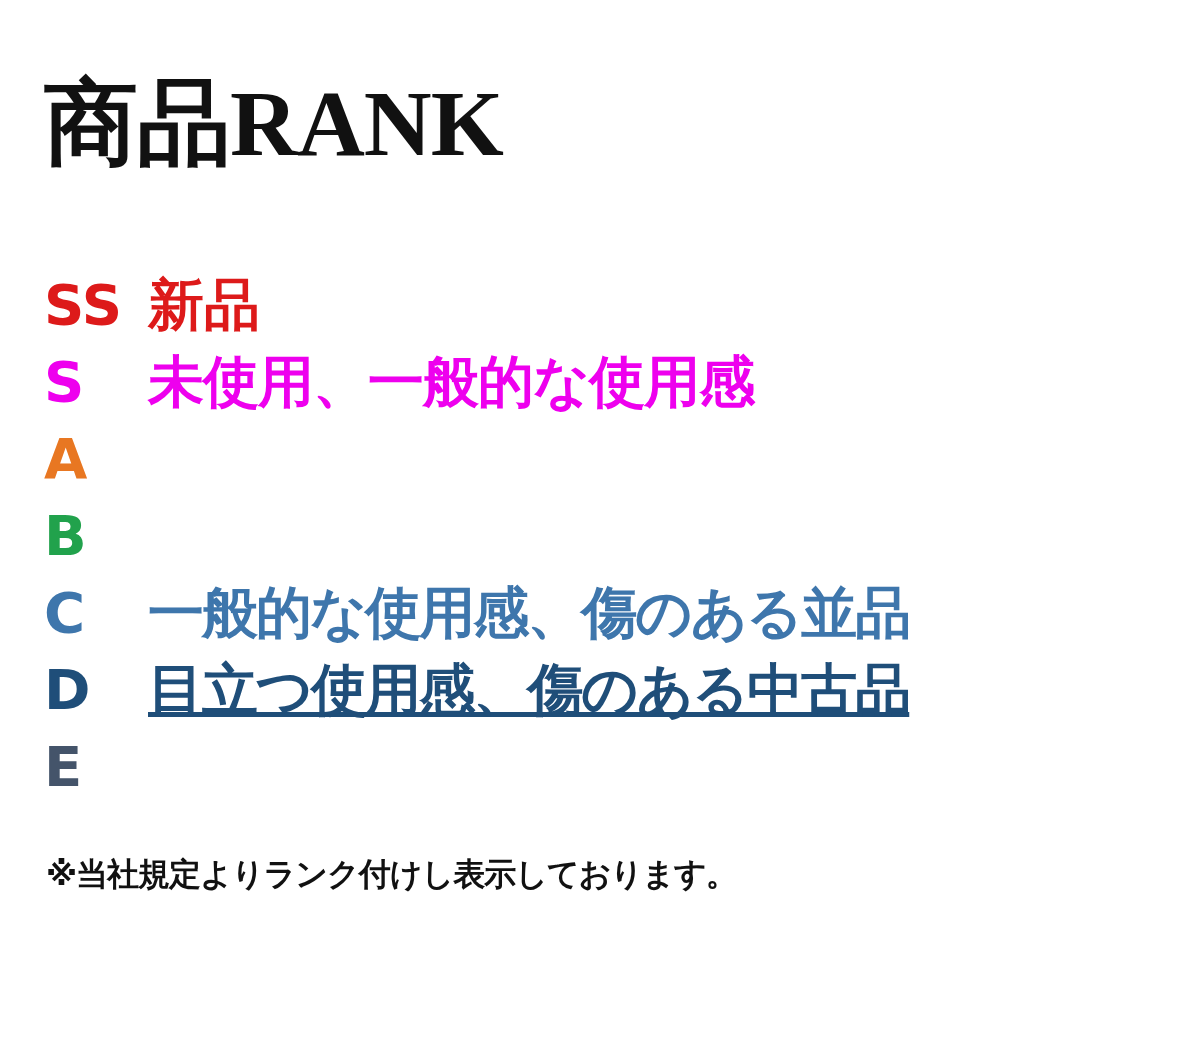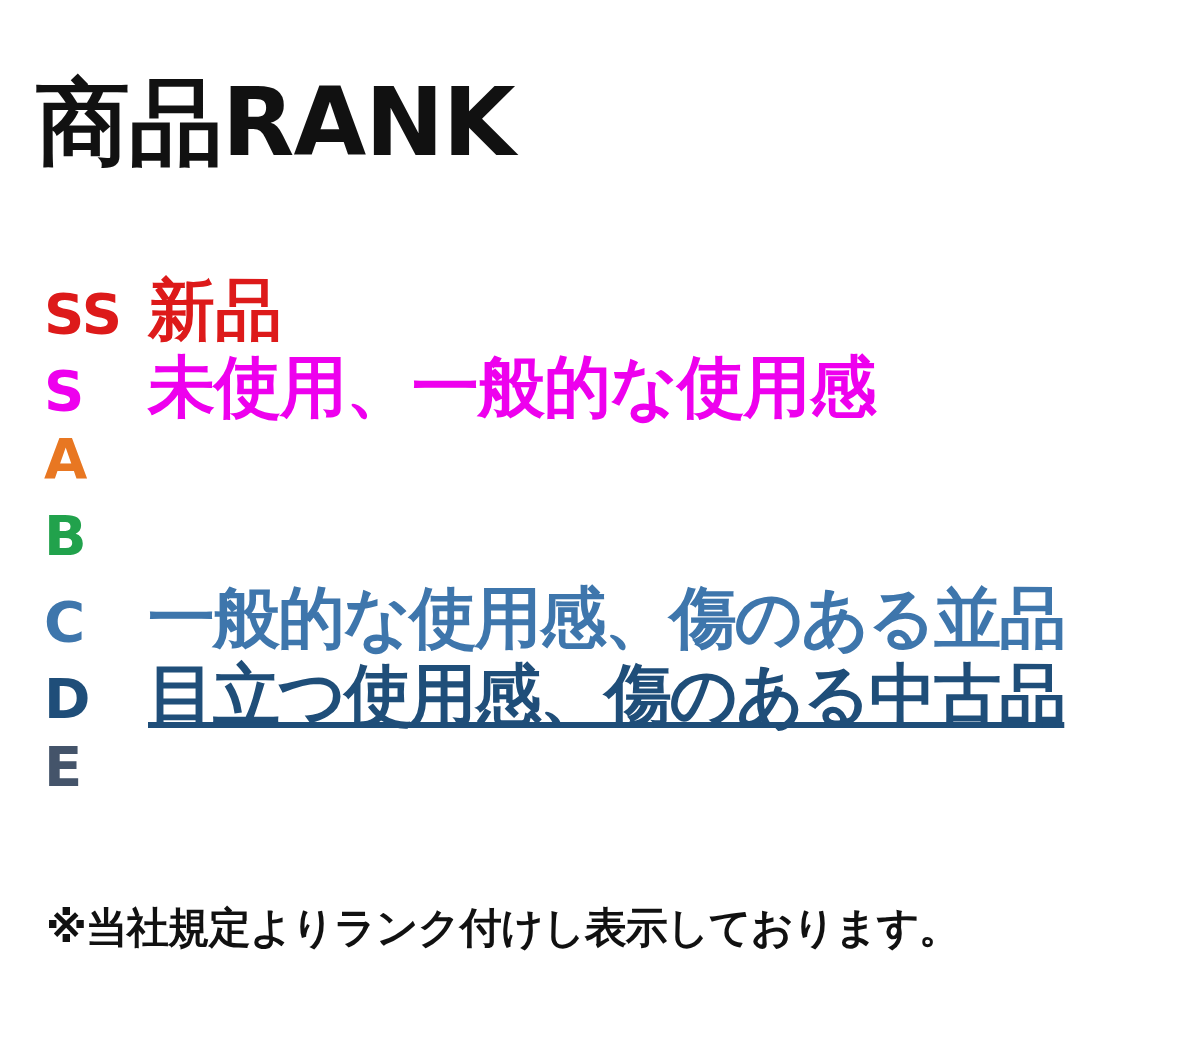--- a/index.html
+++ b/index.html
@@ -18,28 +18,29 @@
   .page {
     position: relative;
     width: 1200px;
     height: 1041px;
     background: #ffffff;
   }
 
   
   .title {
     position: absolute;
-    left: 36px;
+    left: 44px;
     top: 74px;
     font-size: 94px;
     line-height: 1.05;
     font-weight: 700;
     letter-spacing: -1px;
     color: #111111;
     white-space: nowrap;
+    font-family: Liberation Serif, serif;
   }
 
   
   .rank-list {
     position: absolute;
     left: 44px;
     top: 277px;
     width: 1150px;
   }
 
@@ -54,47 +55,46 @@
     flex: 0 0 auto;
     width: 104px;
     font-size: 56px;
     line-height: 1;
     font-weight: 700;
     letter-spacing: 0px;
   }
 
   .rank-desc {
     flex: 0 0 auto;
-    font-size: 67px;
+    font-size: 56px;
     line-height: 1;
     font-weight: 700;
     letter-spacing: -1.5px;
   }
 
   
   .rank-row[data-rank="SS"] .rank-desc { letter-spacing: 0px; }
   .rank-row[data-rank="S"]  .rank-desc { letter-spacing: -1px; }
   .rank-row[data-rank="A"]  .rank-desc { letter-spacing: -2px; }
   .rank-row[data-rank="B"]  .rank-desc { letter-spacing: -2px; }
   .rank-row[data-rank="C"]  .rank-desc { letter-spacing: -2px; }
   .rank-row[data-rank="D"]  .rank-desc { letter-spacing: -2px; text-decoration: underline; }
   .rank-row[data-rank="E"]  .rank-desc { letter-spacing: -2px; }
 
   
   .footnote {
     position: absolute;
     left: 46px;
     top: 856px;
-    font-size: 42px;
+    font-size: 32px;
     line-height: 1.15;
     font-weight: 700;
     letter-spacing: -1px;
     color: #111111;
     white-space: nowrap;
-    margin-top: 48px;
   }
 </style>
 </head>
 <body>
 
 <div class="page">
 
   <div class="title">商品RANK</div>
 
   <div class="rank-list">

